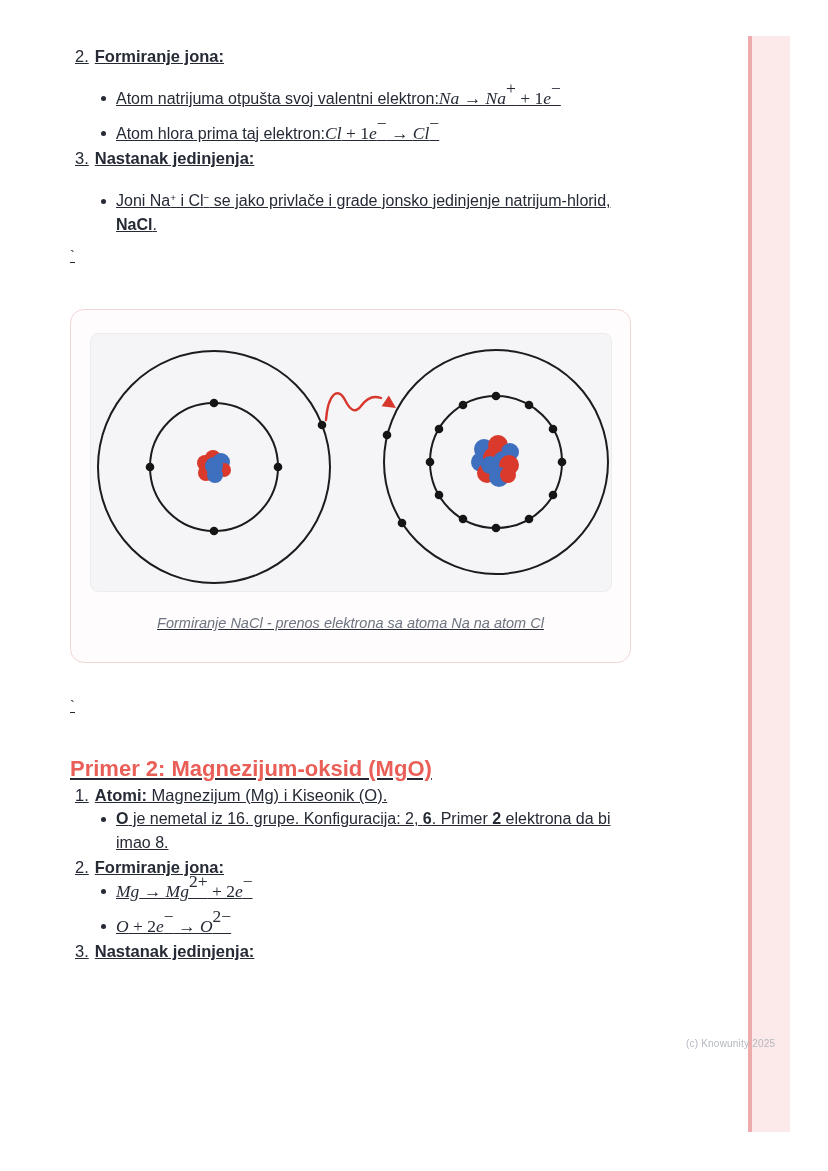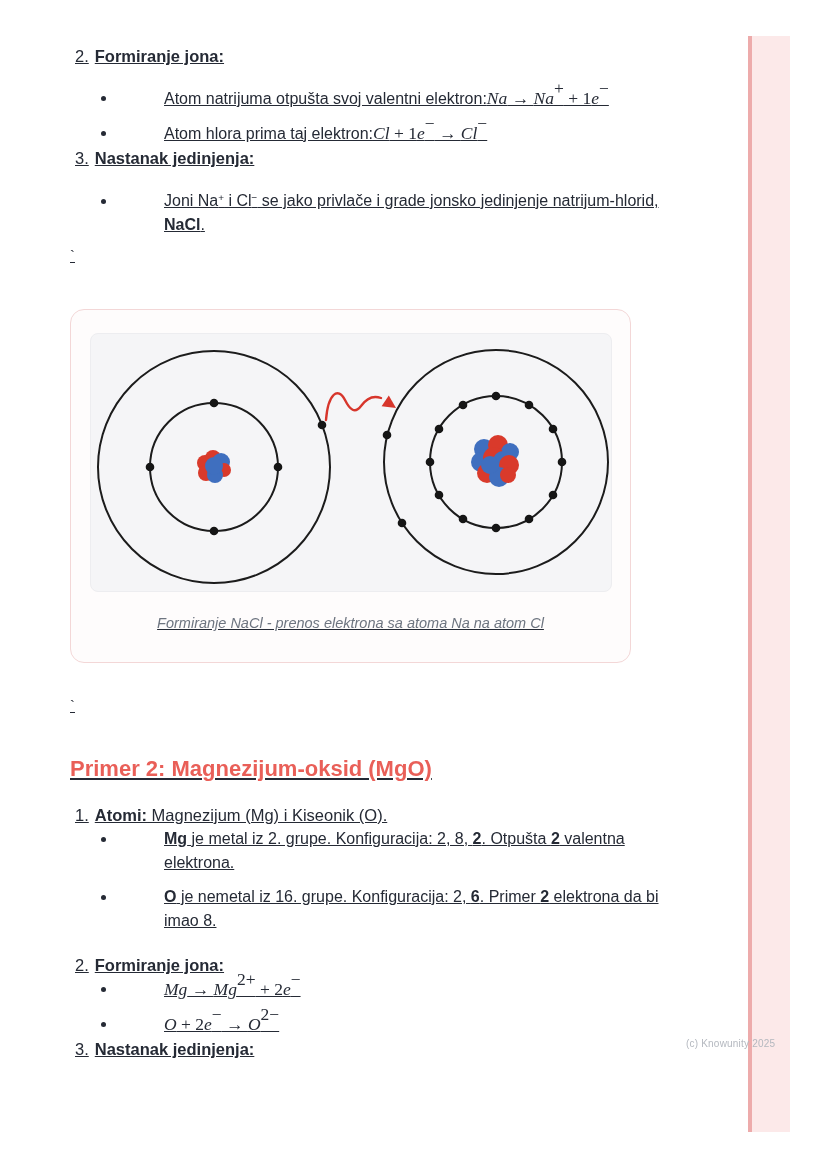--- a/index.html
+++ b/index.html
@@ -21,30 +21,30 @@
   .watermark{
     position:absolute;left:686px;top:1038px;z-index:3;
     font-size:10px;letter-spacing:.2px;color:var(--watermark_gray);
   }
   .content{position:relative;z-index:2;padding:44px 108px 0 75px;text-decoration:underline;}
 
   .num-item{font-size:16.5px;line-height:24px;}
   .num-item .num{font-weight:400;margin-right:6px;}
   .b{font-weight:700;}
 
-  .li{display:flex;margin-left:26px;gap:48px;}
+  .li{display:flex;margin-left:26px;}
   .dot{flex:none;width:5px;height:5px;border-radius:50%;background:var(--text);margin:10px 10px 0 0;}
   .li-body{font-size:16px;line-height:24px;width:570px;}
 
   .mvar{font-family:"Liberation Serif",serif;font-style:italic;font-size:17.5px;}
   .mop{font-family:"Liberation Serif",serif;font-size:17.5px;}
   sup{font-size:.62em;line-height:0;vertical-align:baseline;position:relative;top:-.55em;}
 
   .mt18{margin-top:18px}.mt10{margin-top:10px}.mt16{}
-  .mt19{margin-top:19px}.mt20{margin-top:20px}
+  .mt19{margin-top:19px}.mt20{}
   .mb10{margin-bottom:10px}
 
   .tick{margin:8px 0 0 -5px;height:22px;font-size:15px;line-height:22px;color:var(--text);}
   .tick2{margin-top:32px;}
 
   .figure-card{
     margin:42px 0 0 -5px;width:561px;box-sizing:border-box;
     background:var(--card_bg);
     border:1px solid var(--card_border);
     border-radius:14px;
@@ -177,24 +177,20 @@
     </div>
 
     <div class="tick tick2">`</div>
 
     <div class="h2">Primer 2: Magnezijum-oksid (MgO)</div>
 
     <div class="num-item mt20">
       <span class="num">1.</span><span><span class="b">Atomi:</span><span> Magnezijum (Mg) i Kiseonik (O).</span></span>
     </div>
 
-    <div class="li mt16 mb10">
-      <span class="dot"></span>
-      <div class="li-body"><span class="b">Mg</span><span> je metal iz 2. grupe. Konfiguracija: 2, 8, </span><span class="b">2</span><span>. Otpušta </span><span class="b">2</span><span> valentna</span><br><span>elektrona.</span></div>
-    </div>
 
     <div class="li">
       <span class="dot"></span>
       <div class="li-body"><span class="b">O</span><span> je nemetal iz 16. grupe. Konfiguracija: 2, </span><span class="b">6</span><span>. Primer </span><span class="b">2</span><span> elektrona da bi</span><br><span>imao 8.</span></div>
     </div>
 
     <div class="num-item mt20">
       <span class="num">2.</span><span class="b">Formiranje jona:</span>
     </div>
 

